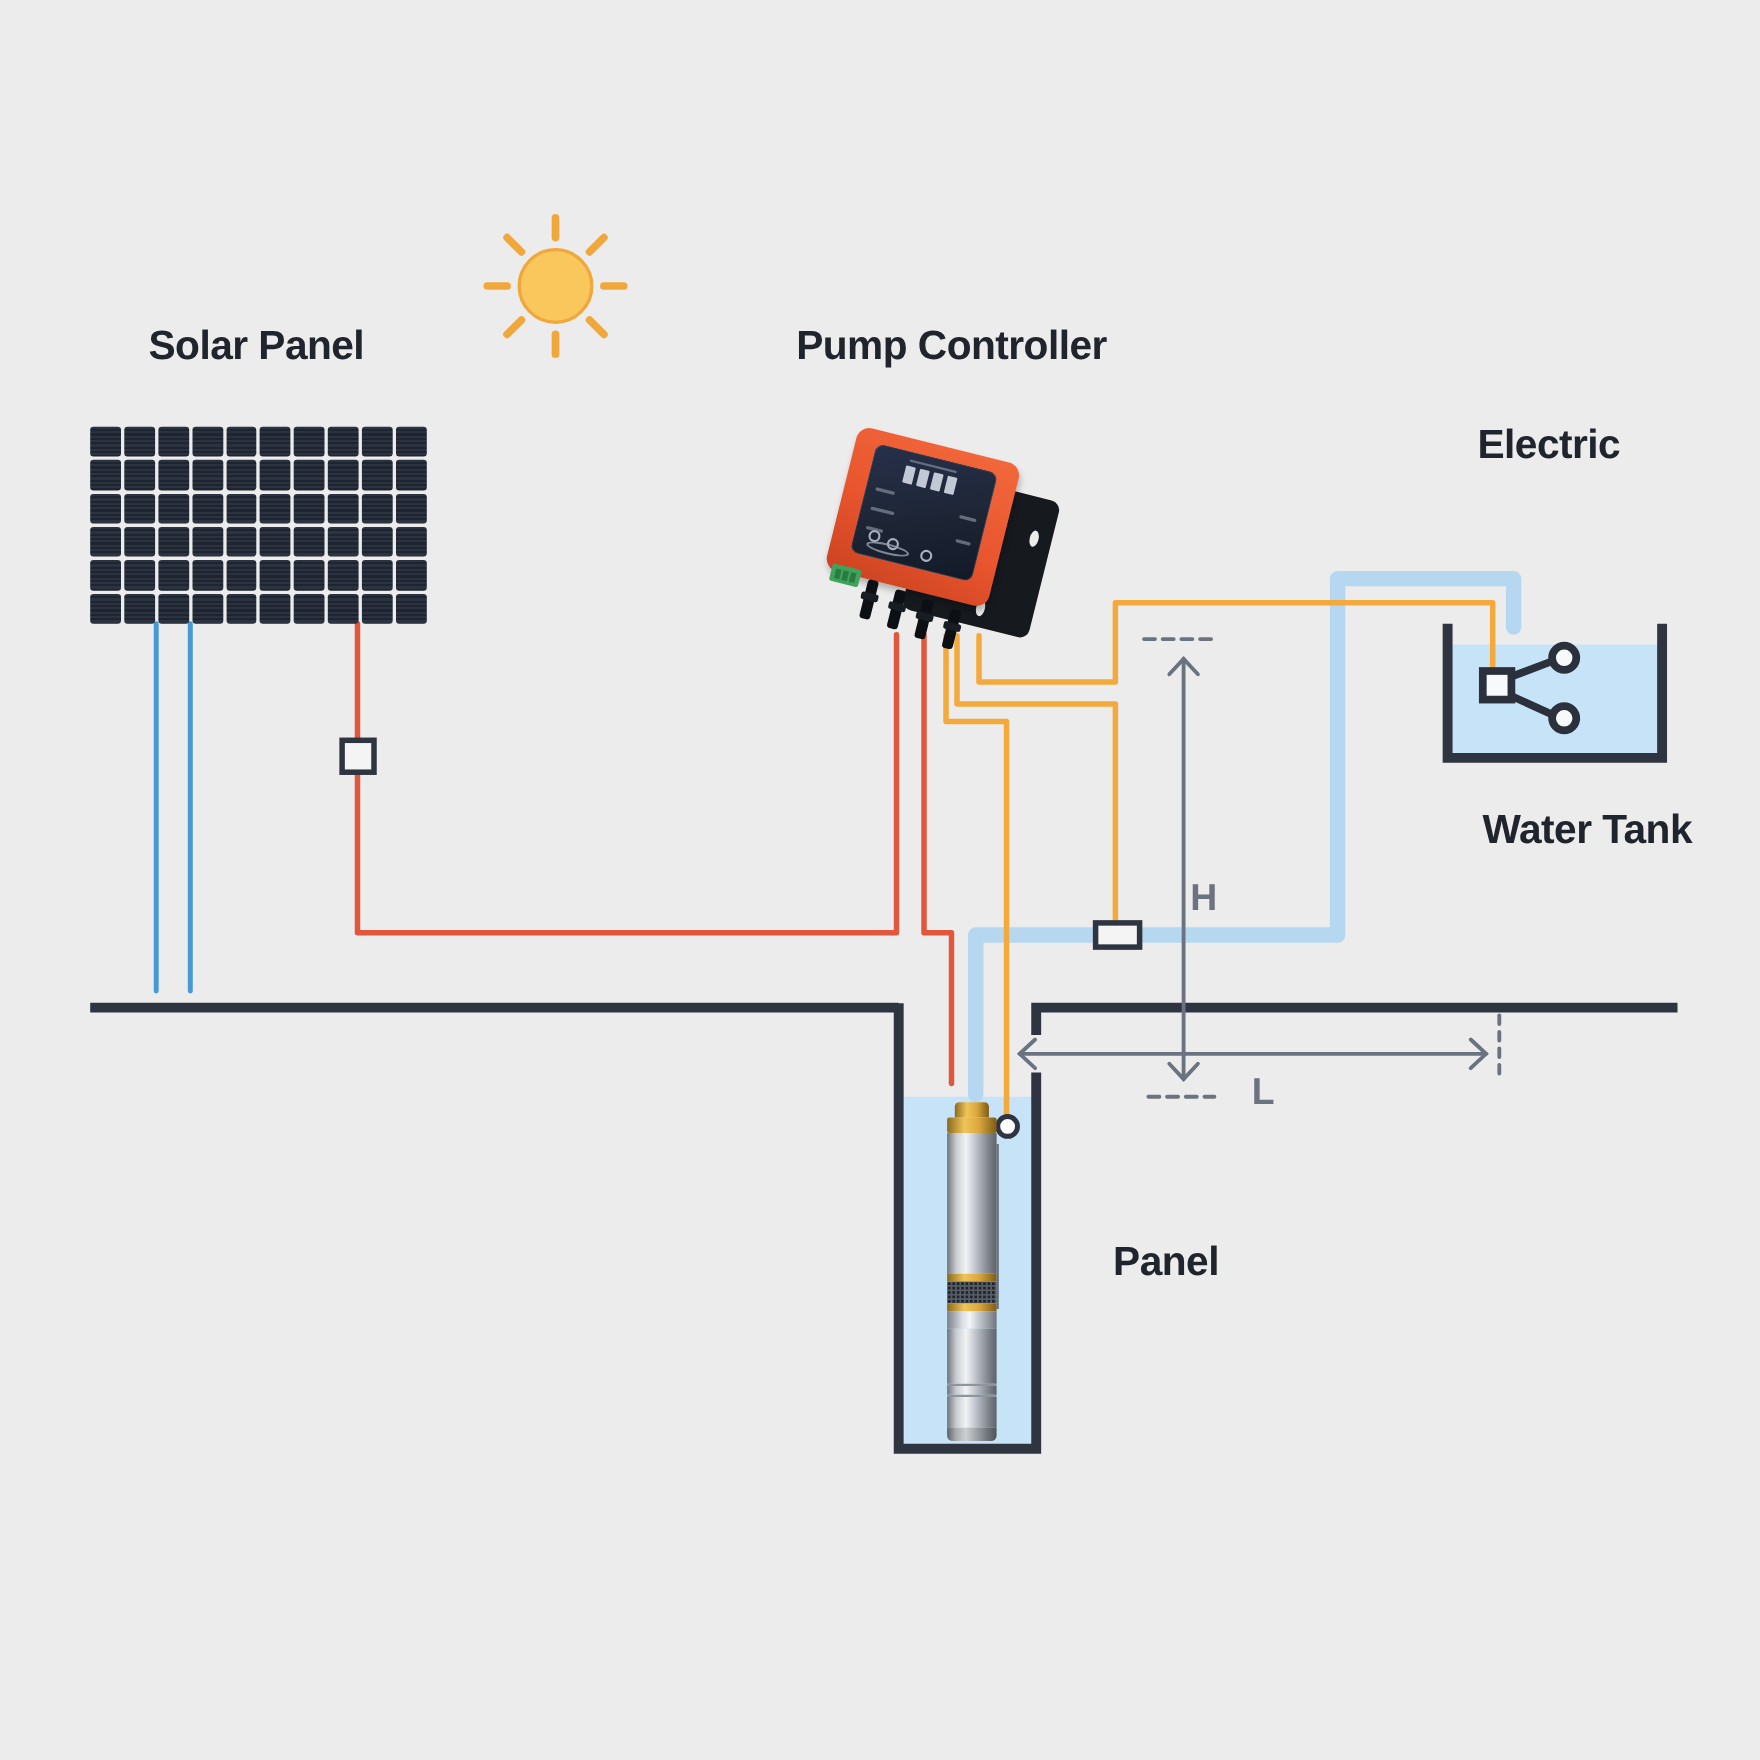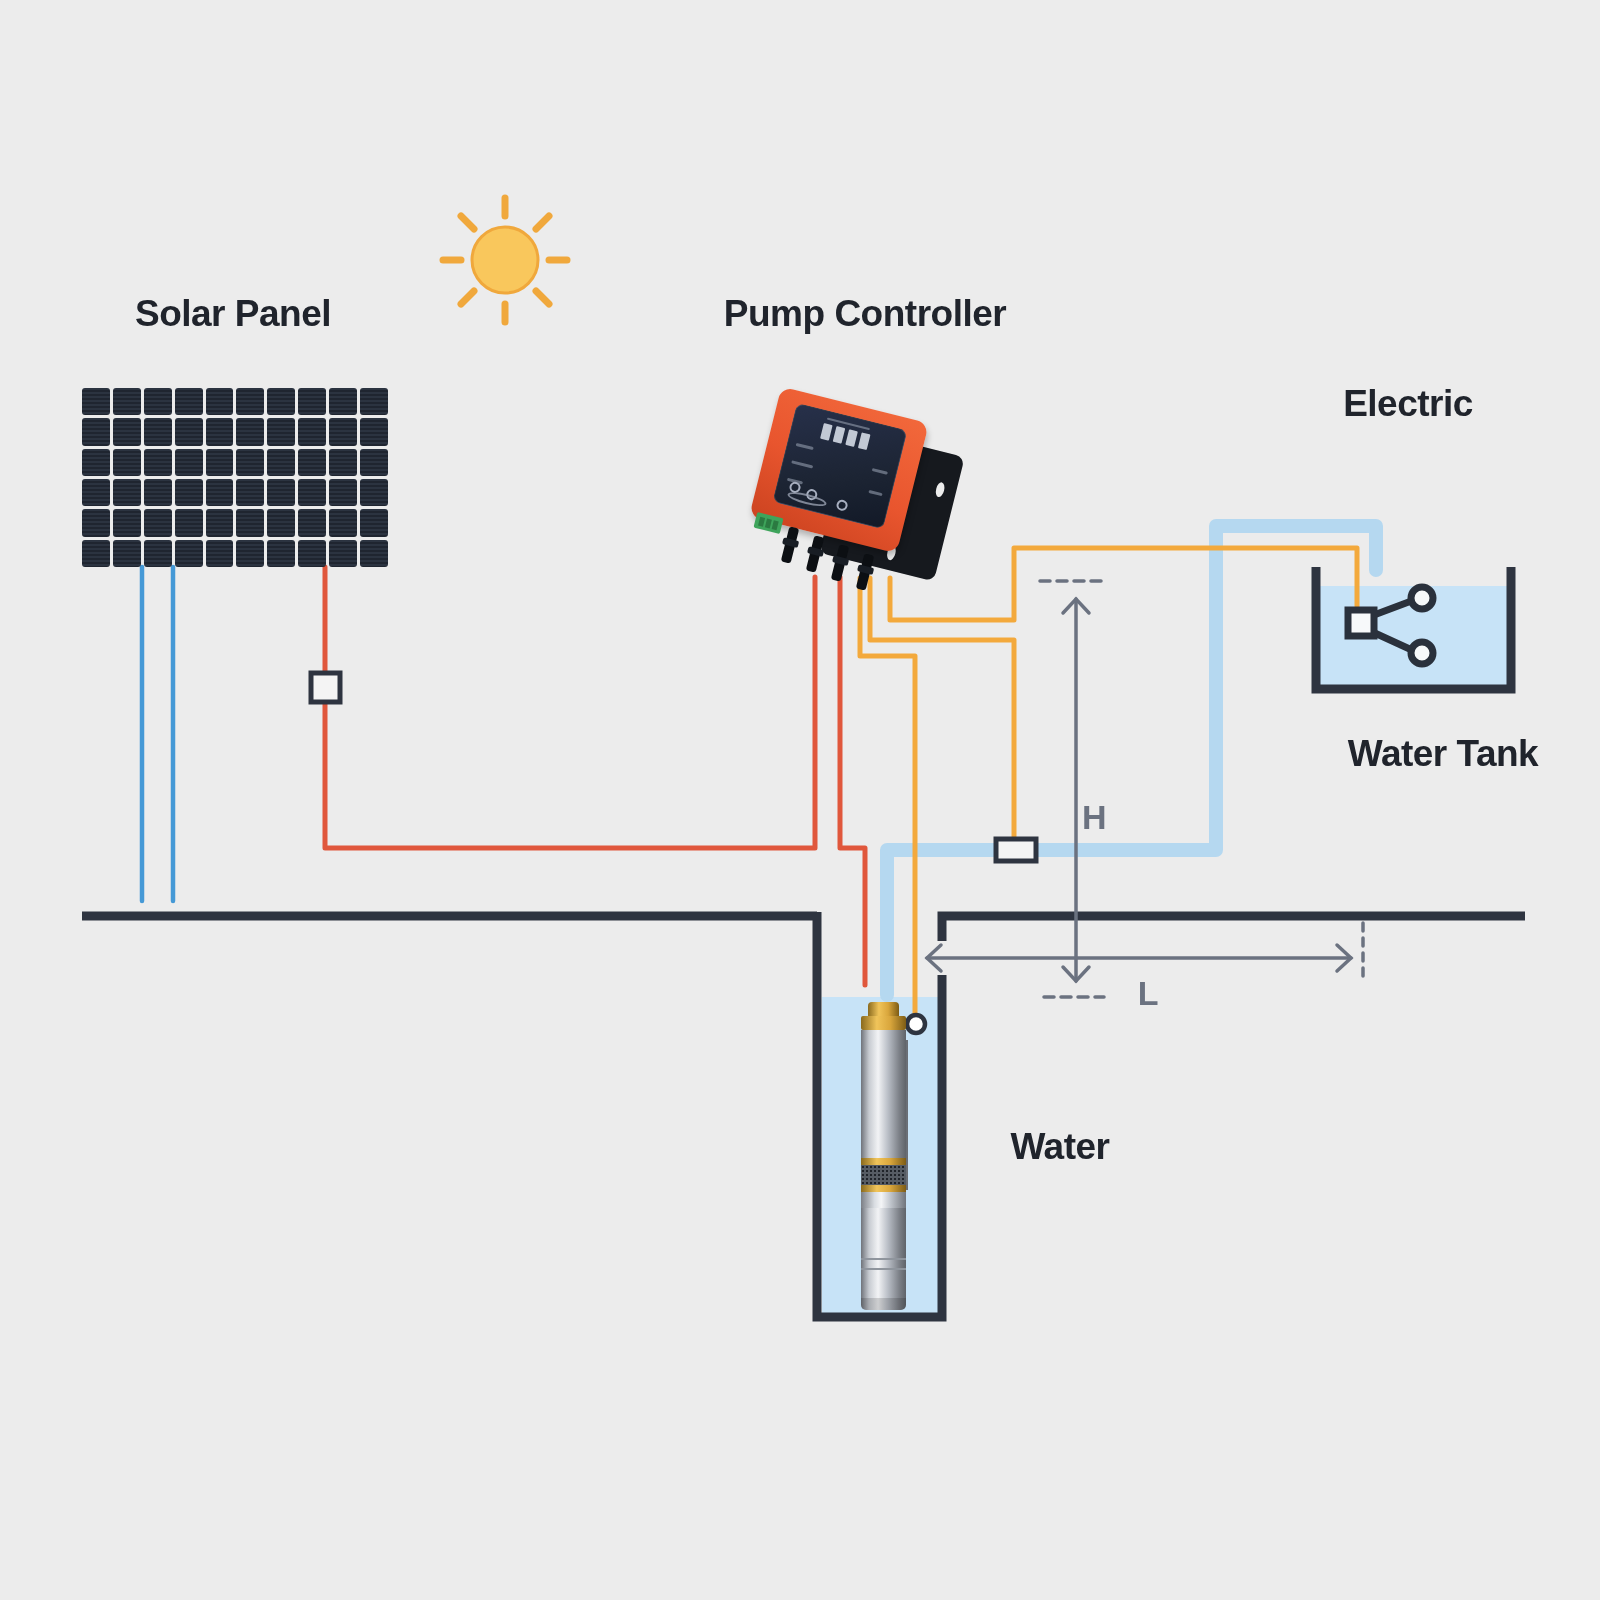--- a/index.html
+++ b/index.html
@@ -266,17 +266,17 @@
     <div class="pump-foot steel"></div>
     <div class="pump-guard"></div>
   </div>
 
   <div class="label" style="left:233px;top:314px;">Solar Panel</div>
   <div class="label" style="left:853px;top:314px;margin-left:12px;">Pump Controller</div>
   <div class="label multi" style="left:1408px;top:375px;">
     <div>Electric</div>
   </div>
   <div class="label" style="left:1416px;top:754px;margin-left:27px;">Water Tank</div>
-  <div class="label" style="left:1060px;top:1147px;">Water</div>
+  <div class="label" style="left:1060px;top:1147px;">Panel</div>
   <div class="label dim" style="left:1094px;top:817px;">H</div>
   <div class="label dim" style="left:1148px;top:993px;">L</div>
 
 </div>
 
 </body></html>

